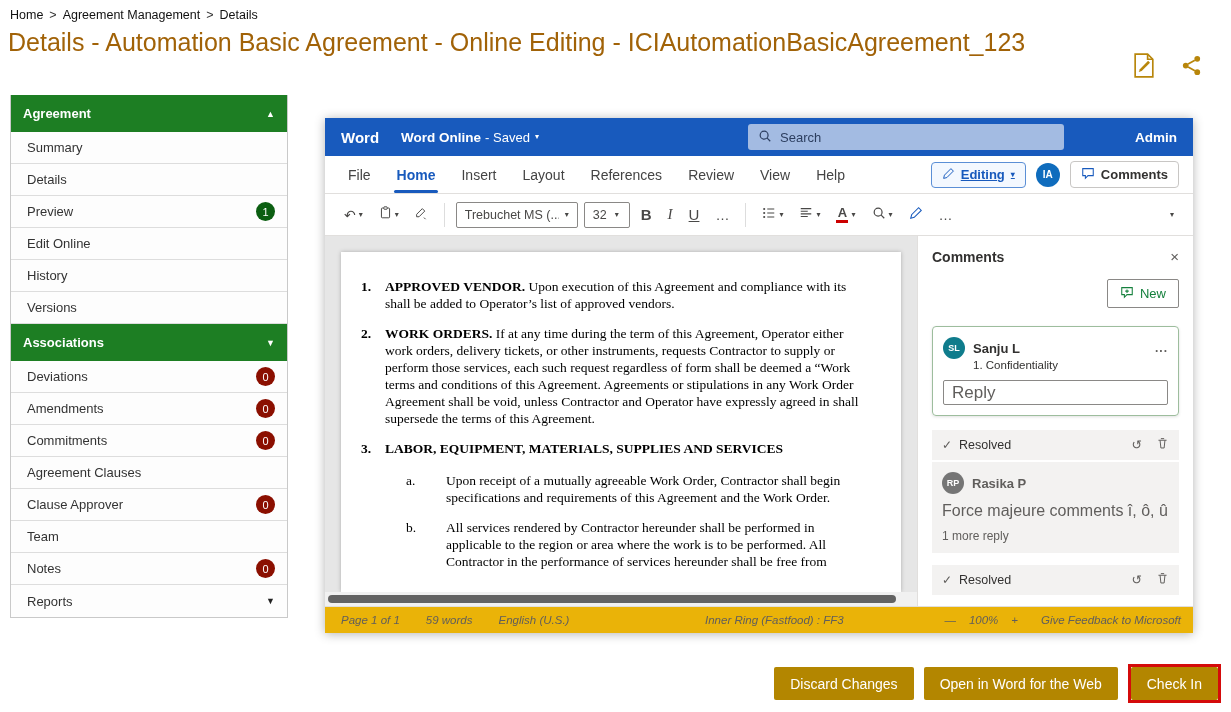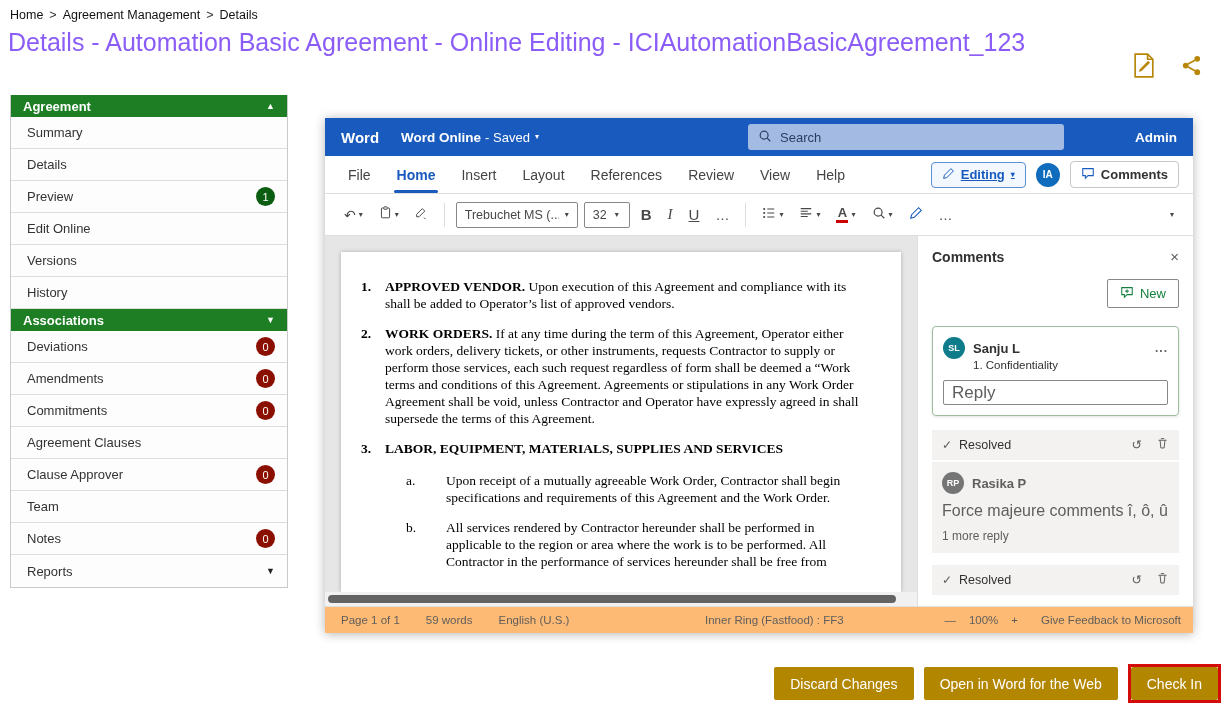--- a/index.html
+++ b/index.html
@@ -2,27 +2,27 @@
 <html><head>
 <meta charset="utf-8">
 <style>
   * { margin:0; padding:0; box-sizing:border-box; }
   html,body { width:1231px; height:712px; background:#fff; font-family:"Liberation Sans",sans-serif; }
   .app { position:relative; width:1231px; height:712px; overflow:hidden; }
 
   
   .breadcrumb { position:absolute; left:10px; top:8px; font-size:12.5px; color:#111; display:flex; gap:6px; align-items:center; }
   .breadcrumb .bc-sep { color:#333; }
-  .page-title { position:absolute; left:8px; top:28px; font-size:25px; font-weight:400; color:#8b5cf6; }
+  .page-title { position:absolute; left:8px; top:28px; font-size:25px; font-weight:400; color:#a16207; }
   .header-icons { position:absolute; top:52px; right:28px; display:flex; gap:22px; align-items:center; color:#b8860b; }
   .header-icons span { cursor:pointer; }
 
   
   .sidebar { position:absolute; left:10px; top:95px; width:278px; border:1px solid #c9c9c9; border-top:none; background:#fff; }
-  .section-header { background:#1d7e23; color:#fff; height:22px; display:flex; align-items:center; padding:0 12px; font-size:13px; font-weight:bold; cursor:pointer; }
+  .section-header { background:#1d7e23; color:#fff; height:37px; display:flex; align-items:center; padding:0 12px; font-size:13px; font-weight:bold; cursor:pointer; }
   .section-header .arrow { margin-left:auto; font-size:9px; }
   .side-item { height:32px; display:flex; align-items:center; padding:0 12px 0 16px; font-size:13px; color:#333; border-bottom:1px solid #ddd; background:#fdfdfd; cursor:pointer; }
   .badge { margin-left:auto; width:19px; height:19px; border-radius:50%; color:#fff; font-size:11px; display:flex; align-items:center; justify-content:center; }
   .badge.red { background:#8b0f00; }
   .badge.green { background:#0b5e11; }
   .reports-row { height:32px; display:flex; align-items:center; padding:0 12px 0 16px; font-size:13px; color:#333; background:#fdfdfd; cursor:pointer; }
   .reports-row .arrow { margin-left:auto; font-size:9px; color:#222; }
 
   
   .word-frame { position:absolute; left:325px; top:118px; width:868px; height:515px; background:#fff; box-shadow:0 1px 10px rgba(0,0,0,.3); display:flex; flex-direction:column; }
@@ -97,21 +97,21 @@
   .resolved-row .check { color:#605e5c; font-size:12px; }
   .resolved-icons { margin-left:auto; display:flex; gap:14px; color:#605e5c; }
   .resolved-icons span { cursor:pointer; }
   .collapsed-card { margin-top:2px; background:#f3f2f1; padding:10px; }
   .collapsed-card .cc-author { color:#605e5c; }
   .col-body { font-size:16px; color:#605e5c; margin-top:8px; }
   .col-more { font-size:12px; color:#605e5c; margin-top:9px; cursor:pointer; }
   .resolved-row.second { margin-top:12px; }
 
   
-  .status-bar { height:27px; border-top:1px solid #e1dfdd; display:flex; align-items:center; font-size:11.5px; color:#605e5c; padding:0 16px; position:relative; gap:26px; flex:none; background:#fdba74; }
+  .status-bar { height:27px; border-top:1px solid #e1dfdd; display:flex; align-items:center; font-size:11.5px; color:#605e5c; padding:0 16px; position:relative; gap:26px; flex:none; background:#eab308;font-style:italic; }
   .status-bar .sb-item { cursor:pointer; }
   .sb-center { position:absolute; left:380px; cursor:default; }
   .sb-right { position:absolute; right:12px; display:flex; align-items:center; gap:13px; }
   .sb-right .zoomctl { cursor:pointer; }
   .sb-right .feedback { margin-left:10px; cursor:pointer; }
 
   
   .actions { position:absolute; top:664px; right:10px; display:flex; gap:10px; align-items:center; }
   .btn-gold { background:#b38600; color:#fff; font-size:14px; padding:0 16px; height:33px; border:none; border-radius:2px; cursor:pointer; font-family:inherit; }
   .checkin-wrap { border:3px solid #d40b0b; padding:0; display:inline-flex; }
@@ -161,24 +161,24 @@
         <span>Details</span>
       </div>
     <div class="side-item">
       <span>Preview</span>
       <span class="badge green">1</span>
     </div>
     <div class="side-item">
         <span>Edit Online</span>
       </div>
     <div class="side-item">
+        <span>History</span>
+      </div>
+    <div class="side-item">
         <span>Versions</span>
-      </div>
-    <div class="side-item">
-        <span>History</span>
       </div>
 
     <div class="section-header">
       <span>Associations</span>
       <span class="arrow">▼</span>
     </div>
     <div class="side-item">
       <span>Deviations</span>
       <span class="badge red">0</span>
     </div>

